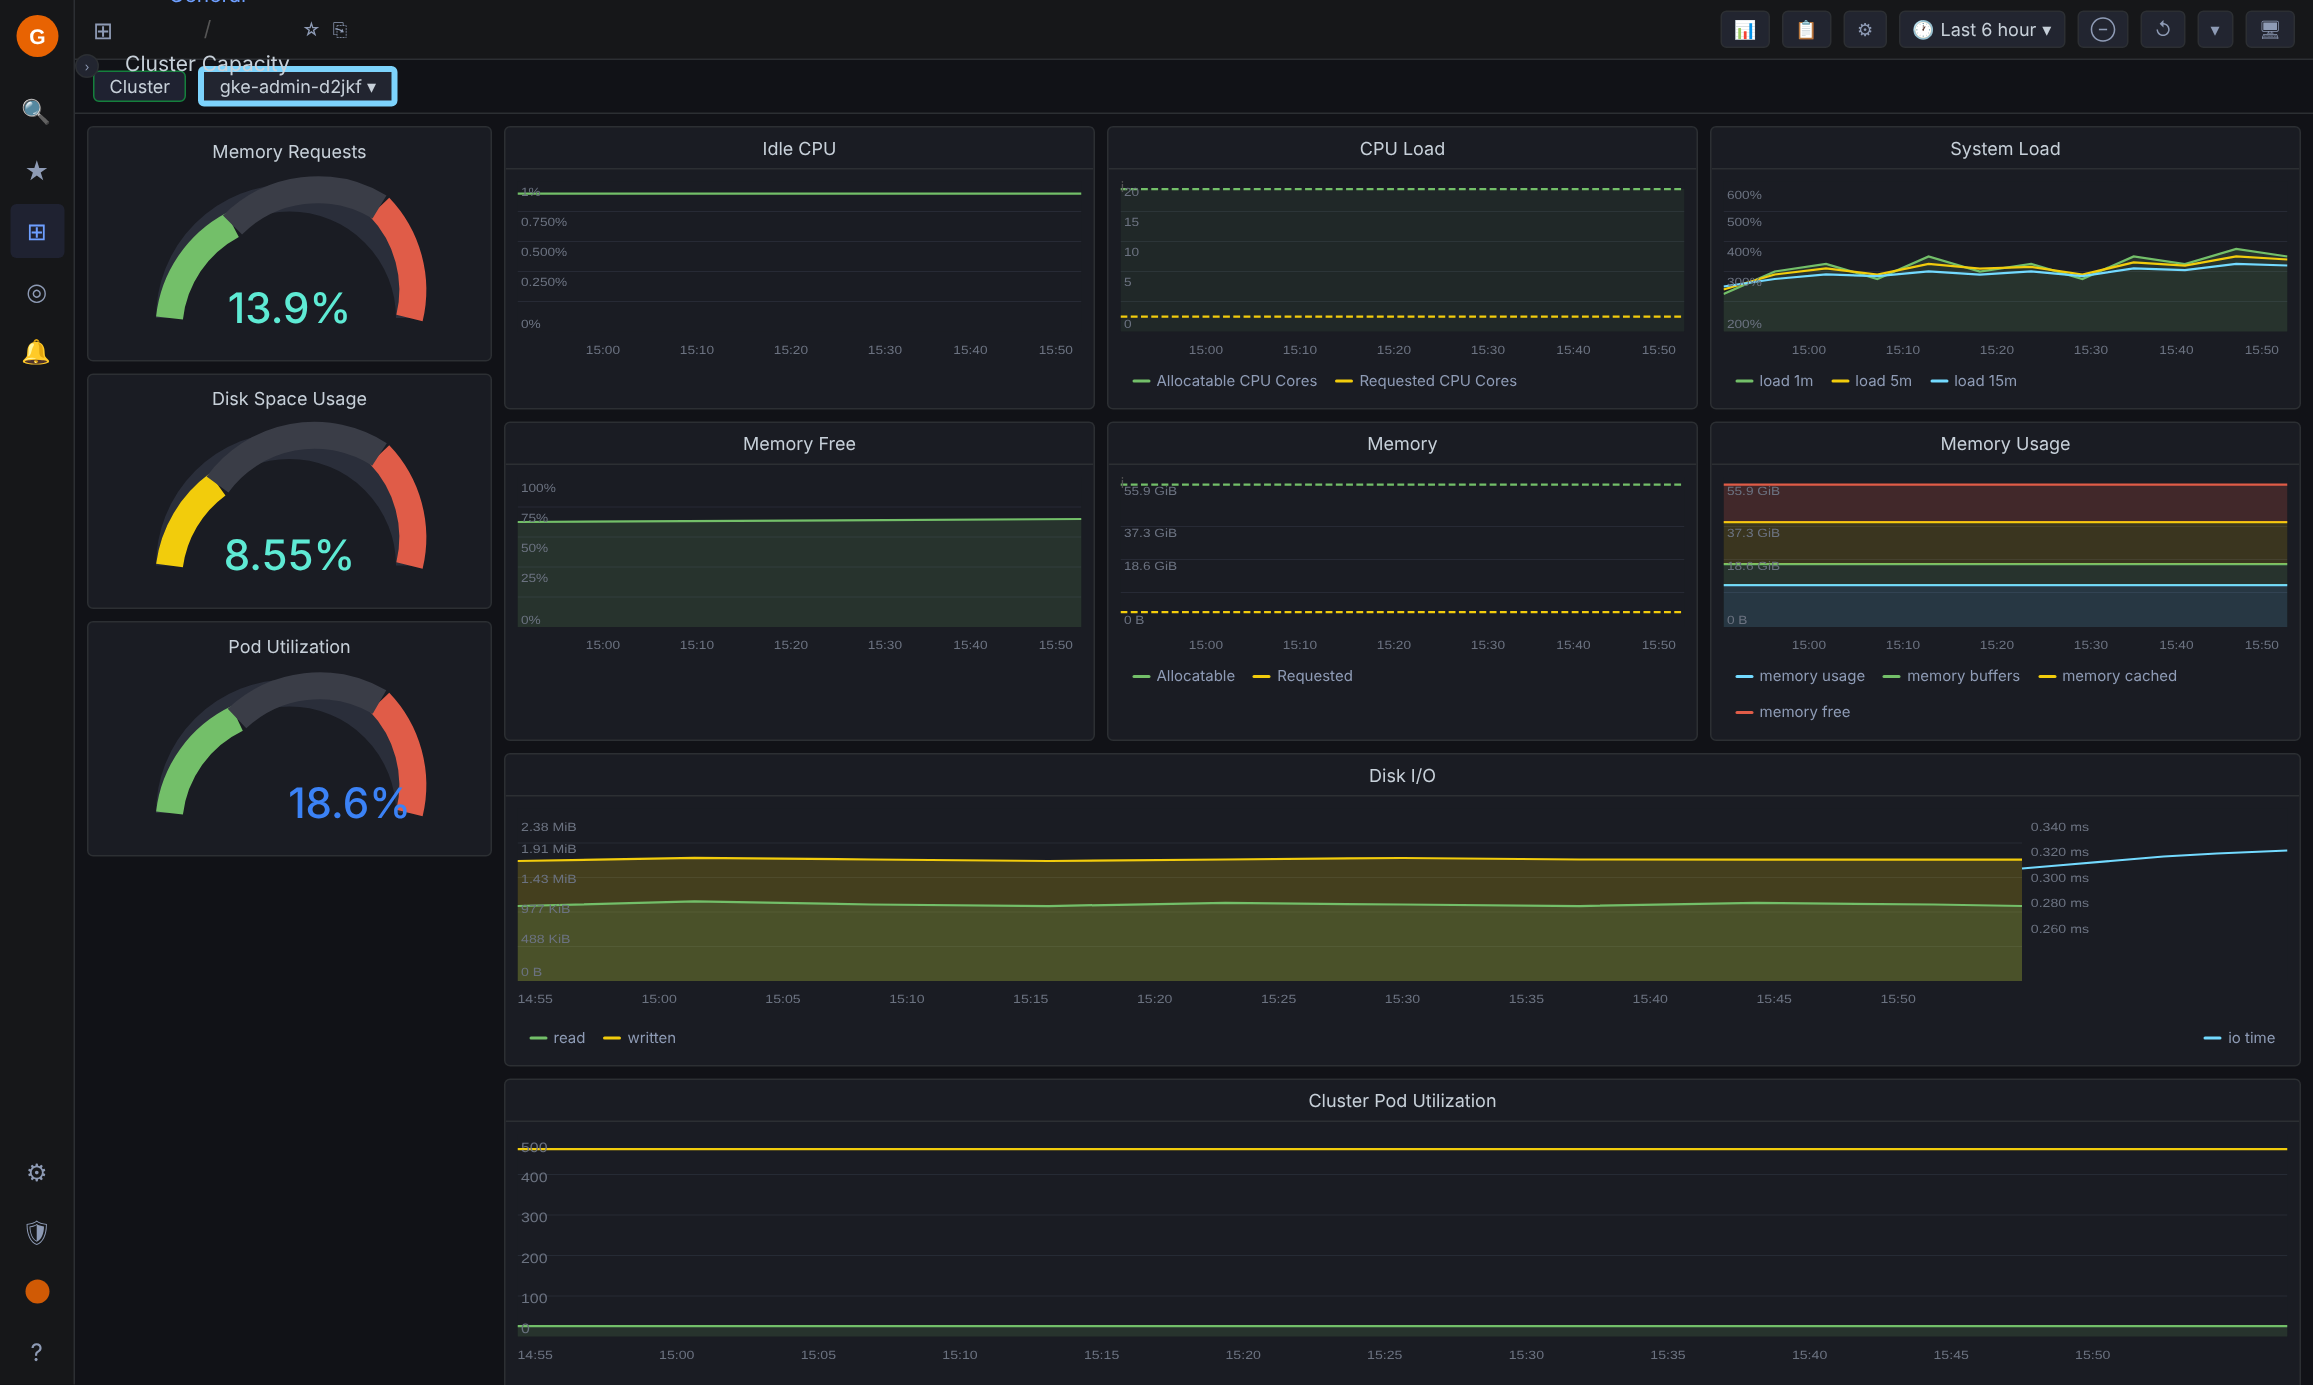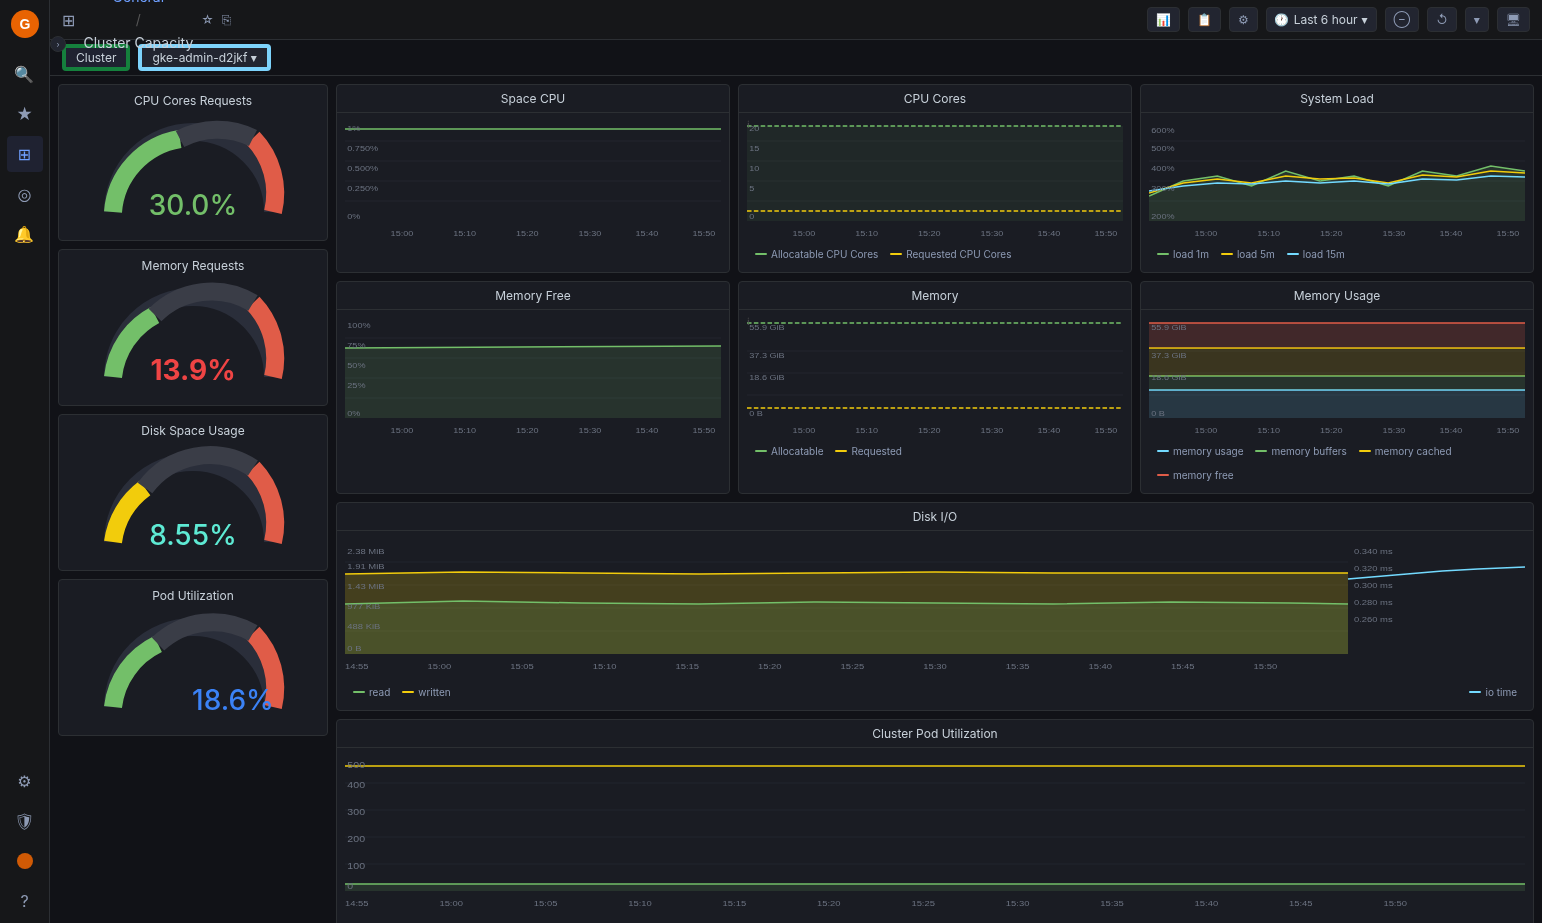--- a/index.html
+++ b/index.html
@@ -134,21 +134,21 @@
       background: #111217;
       display: flex;
       align-items: center;
       padding: 0 12px;
       gap: 8px;
       border-bottom: 1px solid #2c2f33;
       z-index: 98;
     }
     .filter-tag {
       background: #1f2231;
-      border: 4px solid #15803d;
+      border: 1px solid #15803d;
       border-radius: 4px;
       padding: 2px 10px;
       font-size: 12px;
       color: #c7d0d9;
       cursor: pointer;
     }
     .filter-select {
       background: #222530;
       border: 4px solid #7dd3fc;
       border-radius: 4px;
@@ -352,50 +352,32 @@
 
 <div class="filterbar">
   <div class="filter-tag">Cluster</div>
   <div class="filter-select">gke-admin-d2jkf ▾</div>
 </div>
 
 <div class="main">
 
   <div class="left-col">
 
-    <div class="panel">
-      <div class="gauge-container">
-        <div class="gauge-title">CPU Cores Requests</div>
-        <div class="gauge-wrap">
-          <svg width="200" height="120" viewBox="0 0 200 120">
-
-            <path d="M 20 100 A 80 80 0 0 1 180 100" fill="none" stroke="#2a2e3a" stroke-width="18"></path>
-
-            <path d="M 160 26 A 80 80 0 0 1 180 100" fill="none" stroke="#e05c48" stroke-width="18"></path>
-
-            <path d="M 20 100 A 80 80 0 0 1 87 27" fill="none" stroke="#73bf69" stroke-width="18"></path>
-
-            <path d="M 87 27 A 80 80 0 0 1 160 26" fill="none" stroke="#3a3d47" stroke-width="18"></path>
-          </svg>
-          <div class="gauge-value" style="color:#73bf69;">30.0%</div>
-        </div>
-      </div>
-    </div>
 
     <div class="panel">
       <div class="gauge-container">
         <div class="gauge-title">Memory Requests</div>
         <div class="gauge-wrap">
           <svg width="200" height="120" viewBox="0 0 200 120">
             <path d="M 20 100 A 80 80 0 0 1 180 100" fill="none" stroke="#2a2e3a" stroke-width="18"></path>
             <path d="M 160 26 A 80 80 0 0 1 180 100" fill="none" stroke="#e05c48" stroke-width="18"></path>
             <path d="M 20 100 A 80 80 0 0 1 62 38" fill="none" stroke="#73bf69" stroke-width="18"></path>
             <path d="M 62 38 A 80 80 0 0 1 160 26" fill="none" stroke="#3a3d47" stroke-width="18"></path>
           </svg>
-          <div class="gauge-value" style="color:#ef4444;font-weight:bold;">13.9%</div>
+          <div class="gauge-value" style="color:#5eead4;">13.9%</div>
         </div>
       </div>
     </div>
 
     <div class="panel">
       <div class="gauge-container">
         <div class="gauge-title">Disk Space Usage</div>
         <div class="gauge-wrap">
           <svg width="200" height="120" viewBox="0 0 200 120">
             <path d="M 20 100 A 80 80 0 0 1 180 100" fill="none" stroke="#2a2e3a" stroke-width="18"></path>
@@ -423,21 +405,21 @@
       </div>
     </div>
 
   </div>
 
   <div class="right-col">
 
     <div class="chart-row-3">
 
       <div class="panel">
-        <div class="panel-title">Space CPU</div>
+        <div class="panel-title">Idle CPU</div>
         <div class="panel-body">
           <svg width="100%" height="120" viewBox="0 0 330 120" preserveAspectRatio="none">
             <rect width="330" height="100" fill="#1a1c23"></rect>
 
             <line x1="0" y1="20" x2="330" y2="20" class="grid-line"></line>
             <line x1="0" y1="40" x2="330" y2="40" class="grid-line"></line>
             <line x1="0" y1="60" x2="330" y2="60" class="grid-line"></line>
             <line x1="0" y1="80" x2="330" y2="80" class="grid-line"></line>
 
             <polyline points="0,8 330,8" fill="none" stroke="#73bf69" stroke-width="1.5"></polyline>
@@ -452,21 +434,21 @@
             <text x="105" y="115" font-size="8" fill="#6b7280" text-anchor="middle">15:10</text>
             <text x="160" y="115" font-size="8" fill="#6b7280" text-anchor="middle">15:20</text>
             <text x="215" y="115" font-size="8" fill="#6b7280" text-anchor="middle">15:30</text>
             <text x="265" y="115" font-size="8" fill="#6b7280" text-anchor="middle">15:40</text>
             <text x="315" y="115" font-size="8" fill="#6b7280" text-anchor="middle">15:50</text>
           </svg>
         </div>
       </div>
 
       <div class="panel" style="position:relative">
-        <div class="panel-title">CPU Cores</div>
+        <div class="panel-title">CPU Load</div>
         <div class="panel-body">
           <span class="info-icon">ℹ</span>
           <svg width="100%" height="120" viewBox="0 0 330 120" preserveAspectRatio="none">
             <rect width="330" height="100" fill="#1a1c23"></rect>
             <line x1="0" y1="20" x2="330" y2="20" class="grid-line"></line>
             <line x1="0" y1="40" x2="330" y2="40" class="grid-line"></line>
             <line x1="0" y1="60" x2="330" y2="60" class="grid-line"></line>
             <line x1="0" y1="80" x2="330" y2="80" class="grid-line"></line>
 
             <polyline points="0,5 330,5" fill="none" stroke="#73bf69" stroke-width="1.5" stroke-dasharray="4,2"></polyline>

